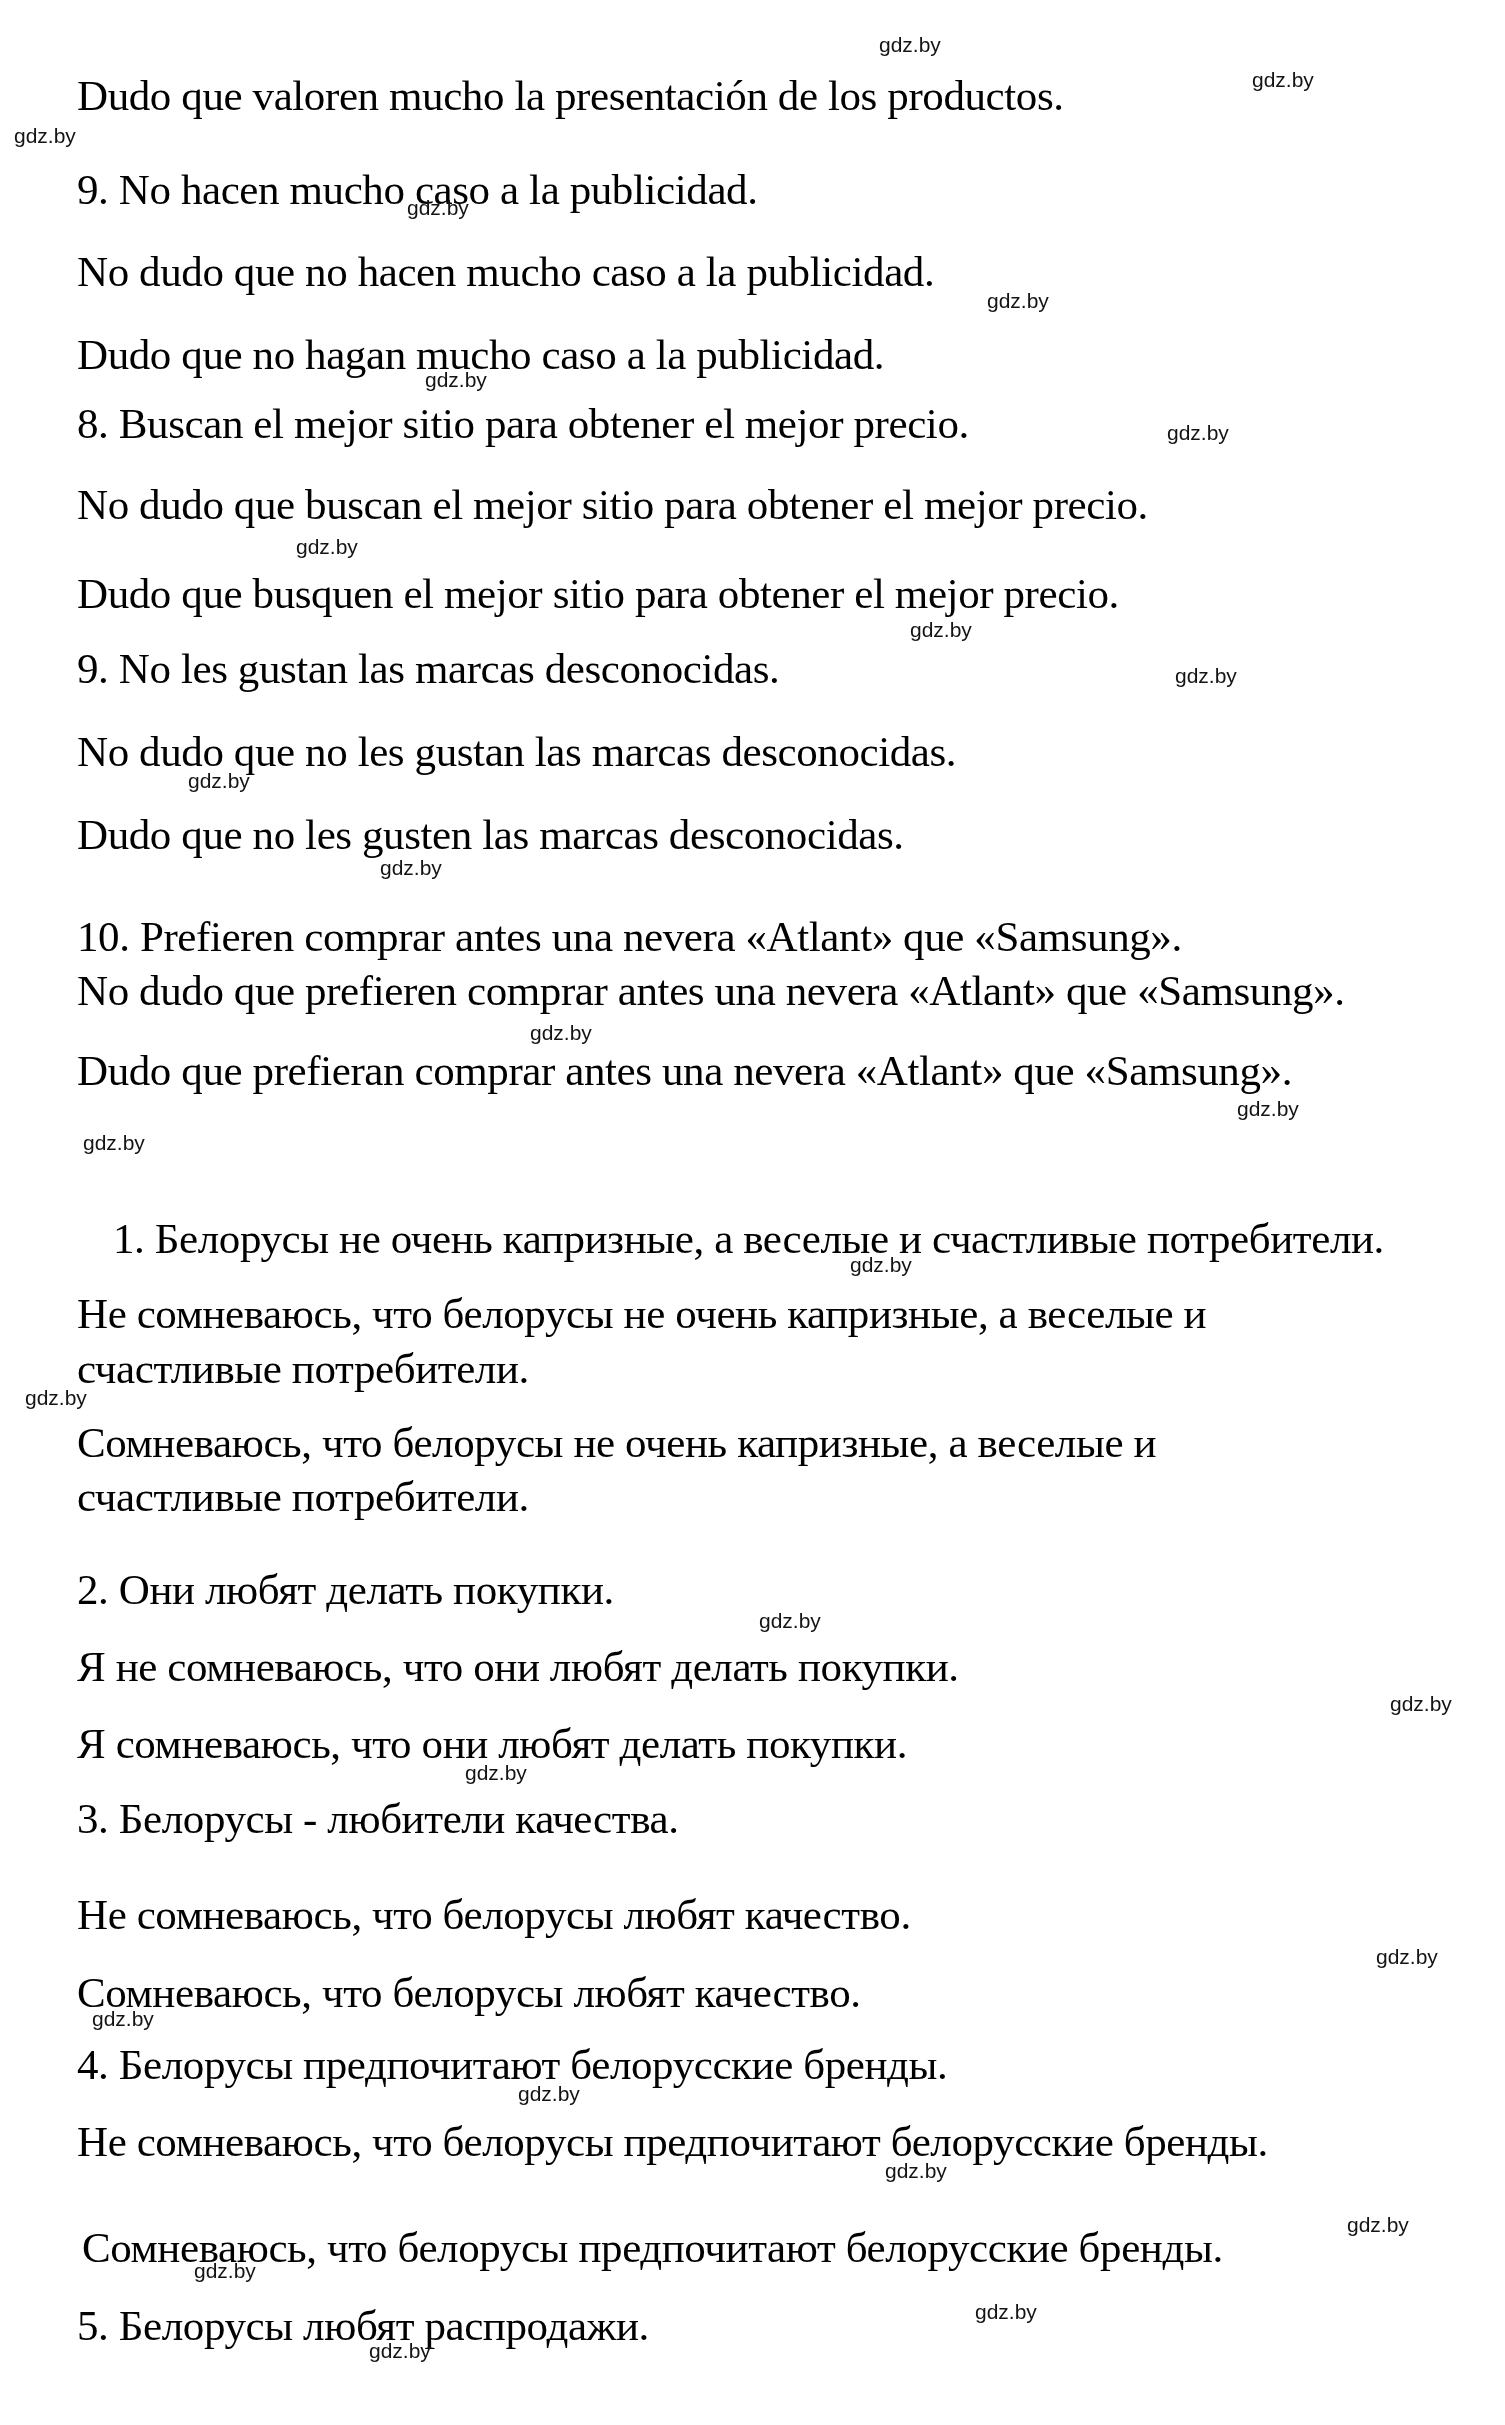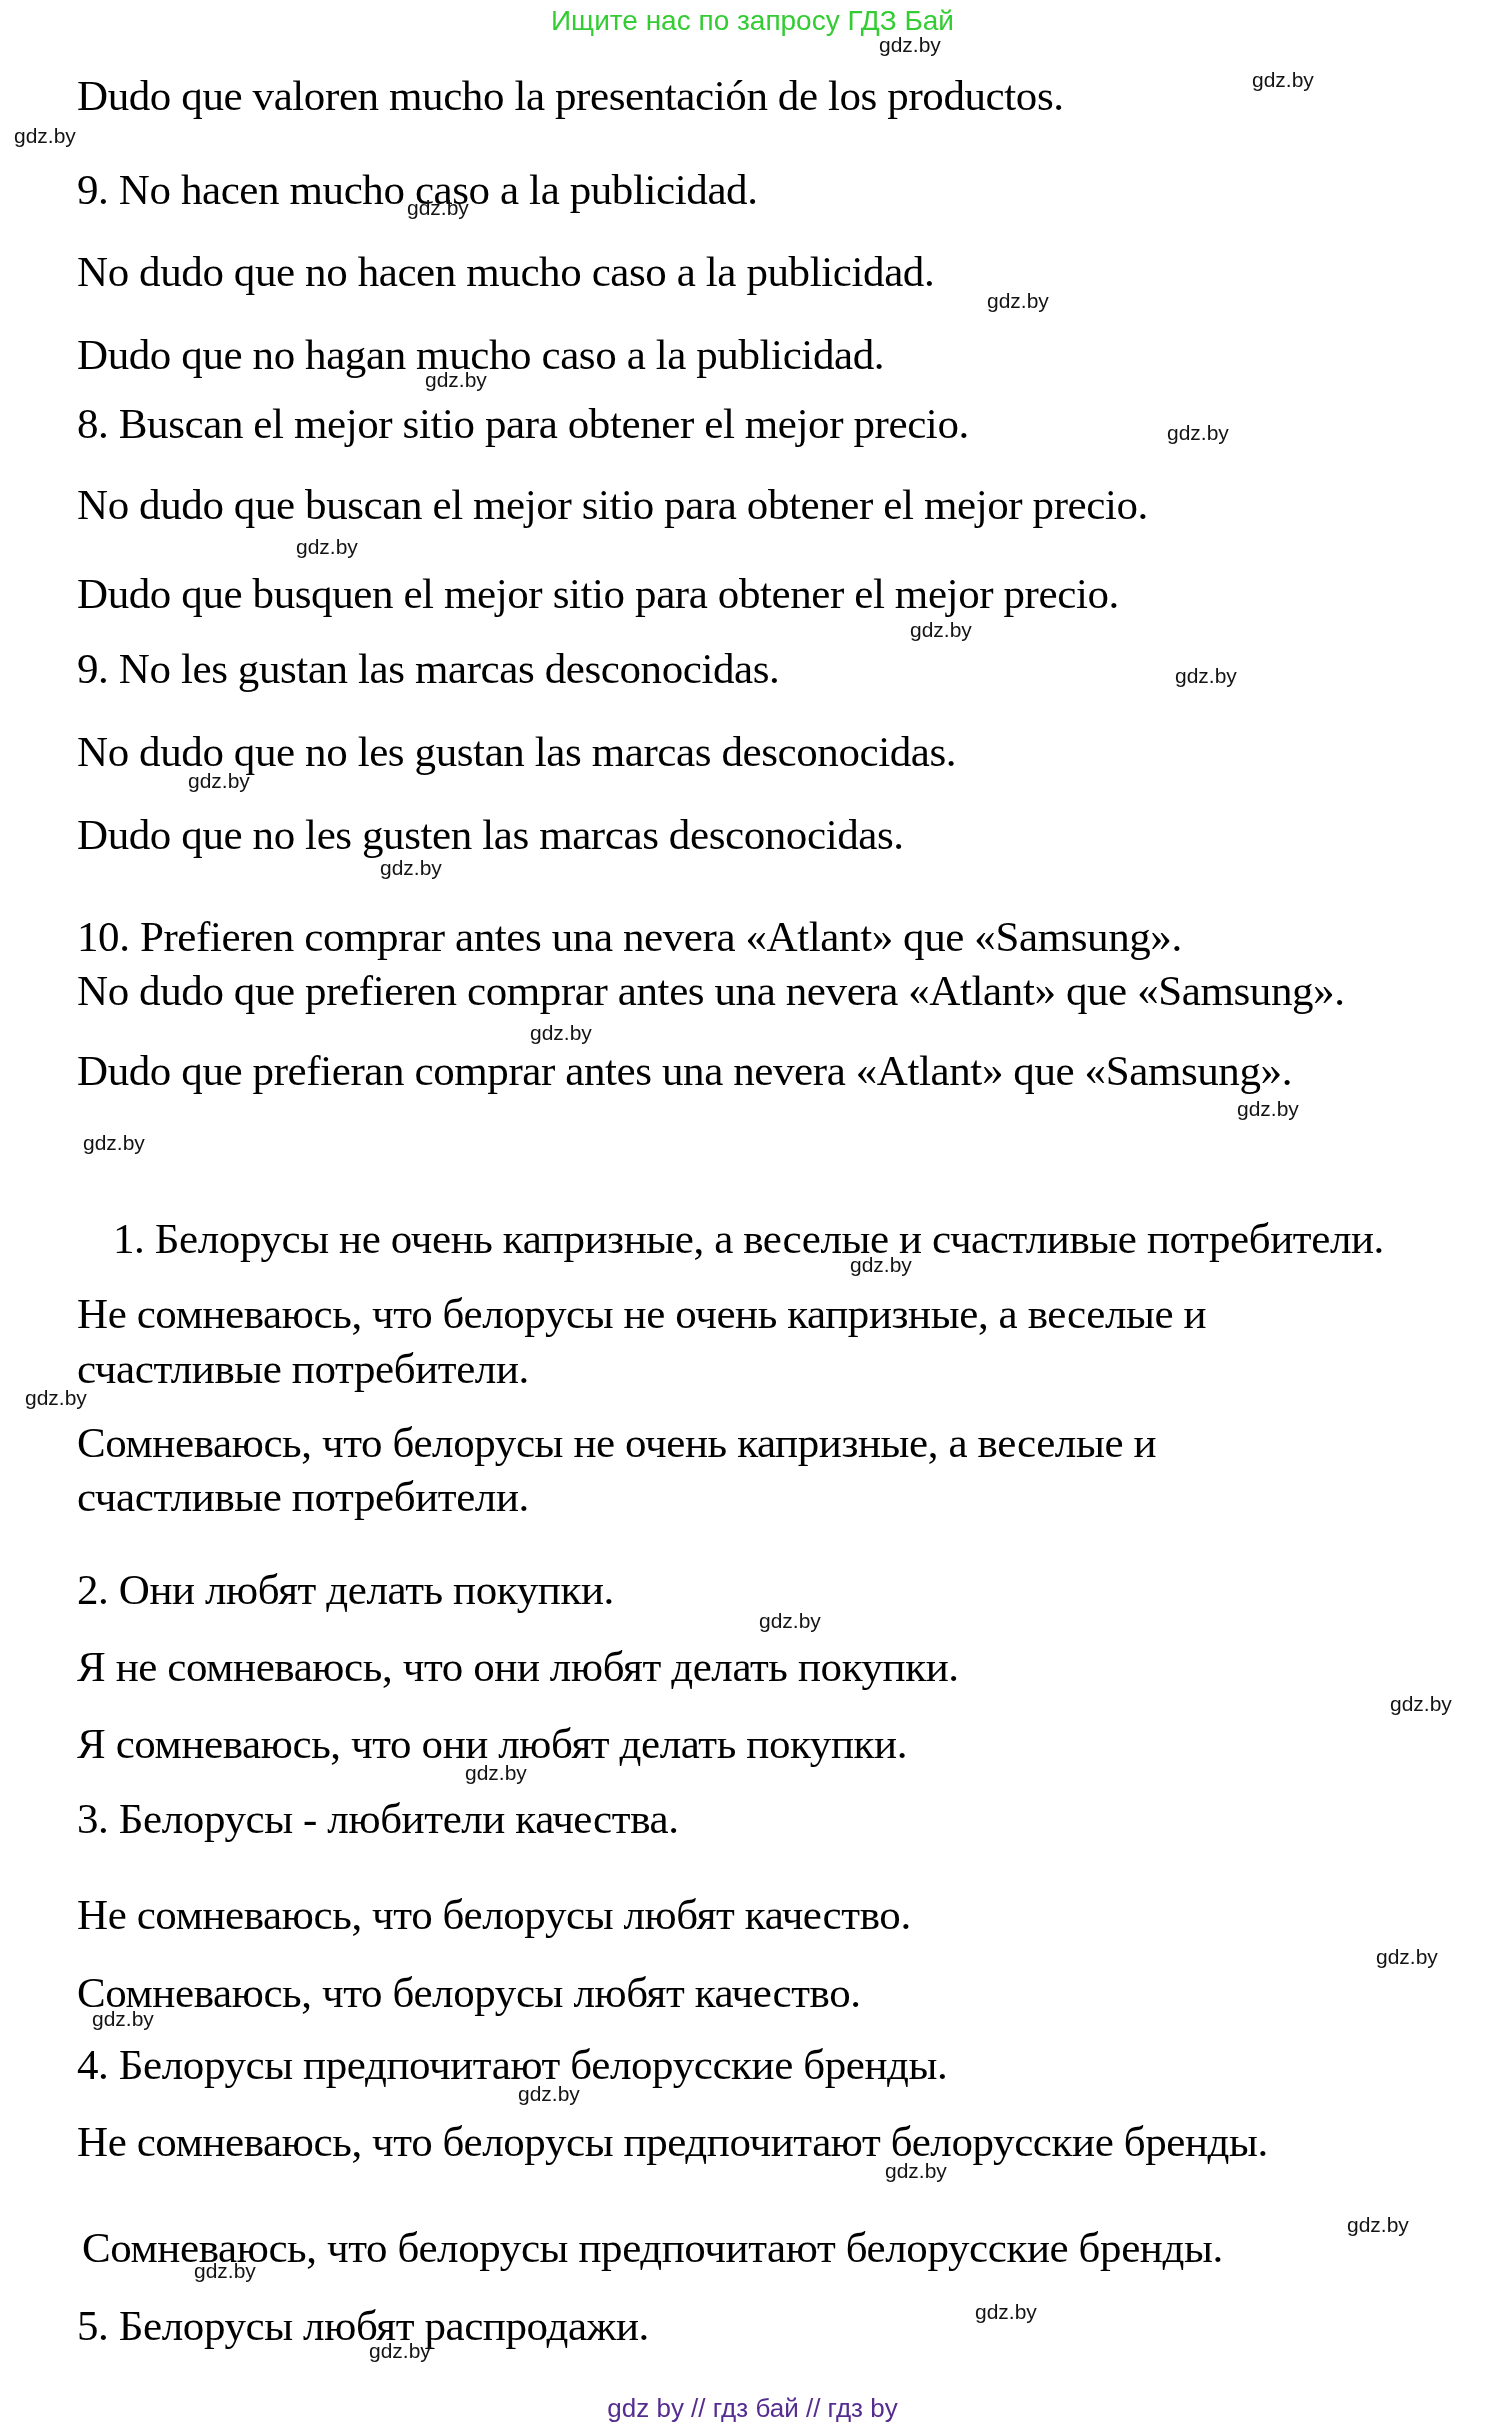--- a/index.html
+++ b/index.html
@@ -47,21 +47,20 @@
     text-align: center;
     font-family: "Liberation Sans", "DejaVu Sans", sans-serif;
     font-size: 26px;
     white-space: nowrap;
   }
 </style>
 </head>
 <body>
 
 <div class="page">
-  <div class="green-header" style="color: rgb(51, 204, 51);">Ищите нас по запросу ГДЗ Бай</div>
 
   <div id="lines-layer">
       <div class="text-line" style="left: 77px; top: 74px;">Dudo que valoren mucho la presentación de los productos.</div>
       <div class="text-line" style="left: 77px; top: 168px;">9. No hacen mucho caso a la publicidad.</div>
       <div class="text-line" style="left: 77px; top: 250px;">No dudo que no hacen mucho caso a la publicidad.</div>
       <div class="text-line" style="left: 77px; top: 333px;">Dudo que no hagan mucho caso a la publicidad.</div>
       <div class="text-line" style="left: 77px; top: 402px;">8. Buscan el mejor sitio para obtener el mejor precio.</div>
       <div class="text-line" style="left: 77px; top: 483px;">No dudo que buscan el mejor sitio para obtener el mejor precio.</div>
       <div class="text-line" style="left: 77px; top: 572px;">Dudo que busquen el mejor sitio para obtener el mejor precio.</div>
       <div class="text-line" style="left: 77px; top: 647px;">9. No les gustan las marcas desconocidas.</div>
@@ -111,15 +110,14 @@
       <div class="gdz-watermark" style="left: 1376px; top: 1946px;">gdz.by</div>
       <div class="gdz-watermark" style="left: 92px; top: 2008px;">gdz.by</div>
       <div class="gdz-watermark" style="left: 518px; top: 2083px;">gdz.by</div>
       <div class="gdz-watermark" style="left: 885px; top: 2160px;">gdz.by</div>
       <div class="gdz-watermark" style="left: 1347px; top: 2214px;">gdz.by</div>
       <div class="gdz-watermark" style="left: 194px; top: 2260px;">gdz.by</div>
       <div class="gdz-watermark" style="left: 975px; top: 2301px;">gdz.by</div>
       <div class="gdz-watermark" style="left: 369px; top: 2340px;">gdz.by</div>
     </div>
 
-  <div class="footer" style="color: rgb(85, 45, 144);">gdz by  //  гдз бай  //  гдз by</div>
 </div>
 
 
 </body></html>

